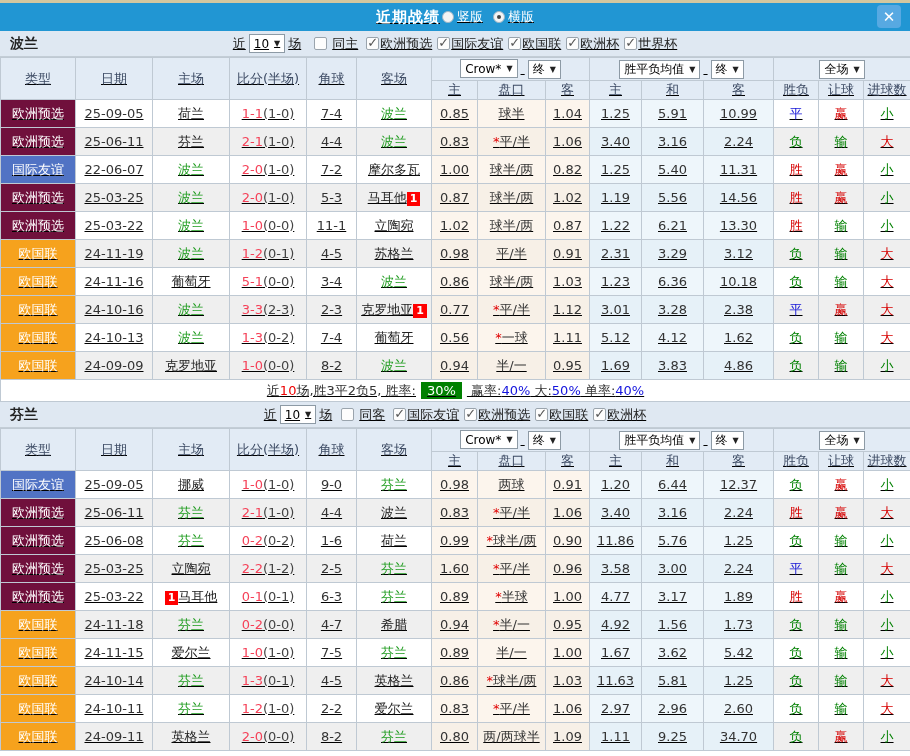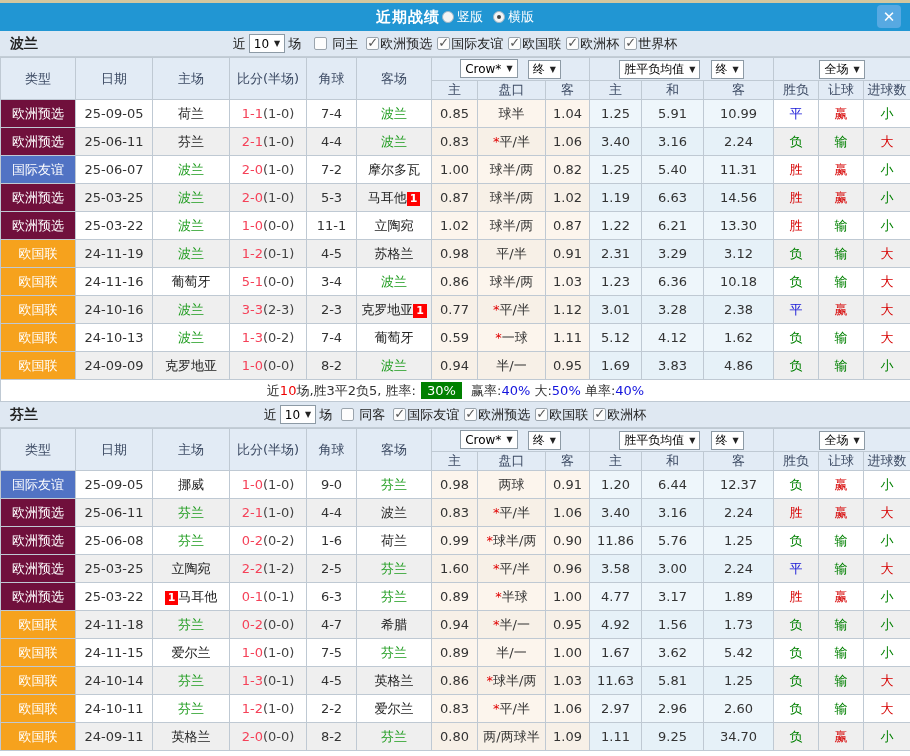--- a/index.html
+++ b/index.html
@@ -1,18 +1,18 @@
 <!DOCTYPE html>
 <html><head>
 <meta charset="utf-8">
 <style>
   * { box-sizing: border-box; margin: 0; padding: 0; }
   html,body { background:#fff; font-family:"DejaVu Sans",sans-serif; }
   .window { width:910px; height:756px; overflow:hidden; background:#fff;
-            border-top:3px solid #d3c79f; position:relative; }
+            border-top:3px solid #d3c79f; position:relative;text-decoration:underline; }
   
   .titlebar { height:28px; background:#2196d3; display:flex; align-items:center;
               justify-content:center; position:relative; color:#fff; }
   .title { font-weight:bold; font-size:15px; letter-spacing:1px; }
   .radio-group { display:inline-flex; align-items:center; margin-left:2px; gap:10px; font-size:13px; }
   .radio-item { display:inline-flex; align-items:center; gap:3px; cursor:pointer; }
   .rcircle { width:12px; height:12px; border-radius:50%; background:#f4f4f4;
              border:1px solid #9db6c6; display:inline-block; position:relative; }
   .rcircle.checked::after { content:""; position:absolute; left:3px; top:3px;
              width:4px; height:4px; border-radius:50%; background:#444; }
@@ -224,21 +224,21 @@
     <td class="blu">3.40</td>
     <td class="blu">3.16</td>
     <td class="blu">2.24</td>
     <td class="alt" style="color: rgb(0, 128, 0);">负</td>
     <td class="alt" style="color: rgb(0, 128, 0);">输</td>
     <td class="alt" style="color: rgb(214, 0, 0);">大</td>
   </tr>
 
   <tr class="odd">
     <td class="type" style="background: rgb(81, 115, 196);">国际友谊</td>
-    <td class="alt">25-06-07</td>
+    <td class="alt">22-06-07</td>
     <td class="alt"><span class="tname green">波兰</span></td>
     <td class="alt"><span class="score">2-0</span><span class="half">(1-0)</span></td>
     <td class="alt">7-2</td>
     <td class="alt"><span class="tname dark">摩尔多瓦</span></td>
     <td class="beige">1.00</td>
     <td class="beige"><span class="hval">球半/两</span></td>
     <td class="beige">0.82</td>
     <td class="blu">1.25</td>
     <td class="blu">5.40</td>
     <td class="blu">11.31</td>
@@ -251,21 +251,21 @@
     <td class="type" style="background: rgb(112, 16, 60);">欧洲预选</td>
     <td class="alt">25-03-25</td>
     <td class="alt"><span class="tname green">波兰</span></td>
     <td class="alt"><span class="score">2-0</span><span class="half">(1-0)</span></td>
     <td class="alt">5-3</td>
     <td class="alt"><span class="tname dark">马耳他</span><span class="card">1</span></td>
     <td class="beige">0.87</td>
     <td class="beige"><span class="hval">球半/两</span></td>
     <td class="beige">1.02</td>
     <td class="blu">1.19</td>
-    <td class="blu">6.63</td>
+    <td class="blu">5.56</td>
     <td class="blu">14.56</td>
     <td class="alt" style="color: rgb(214, 0, 0);">胜</td>
     <td class="alt" style="color: rgb(214, 0, 0);">赢</td>
     <td class="alt" style="color: rgb(0, 128, 0);">小</td>
   </tr>
 
   <tr class="odd">
     <td class="type" style="background: rgb(112, 16, 60);">欧洲预选</td>
     <td class="alt">25-03-22</td>
     <td class="alt"><span class="tname green">波兰</span></td>
@@ -337,21 +337,21 @@
     <td class="alt" style="color: rgb(214, 0, 0);">大</td>
   </tr>
 
   <tr class="odd">
     <td class="type" style="background: rgb(246, 162, 29);">欧国联</td>
     <td class="alt">24-10-13</td>
     <td class="alt"><span class="tname green">波兰</span></td>
     <td class="alt"><span class="score">1-3</span><span class="half">(0-2)</span></td>
     <td class="alt">7-4</td>
     <td class="alt"><span class="tname dark">葡萄牙</span></td>
-    <td class="beige">0.59</td>
+    <td class="beige">0.56</td>
     <td class="beige"><span class="star">*</span><span class="hval">一球</span></td>
     <td class="beige">1.11</td>
     <td class="blu">5.12</td>
     <td class="blu">4.12</td>
     <td class="blu">1.62</td>
     <td class="alt" style="color: rgb(0, 128, 0);">负</td>
     <td class="alt" style="color: rgb(0, 128, 0);">输</td>
     <td class="alt" style="color: rgb(214, 0, 0);">大</td>
   </tr>
 

